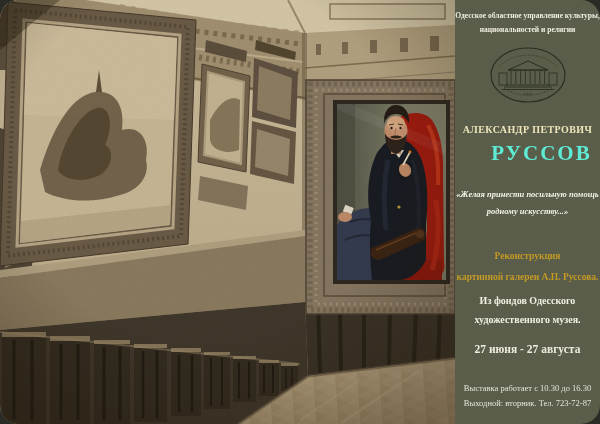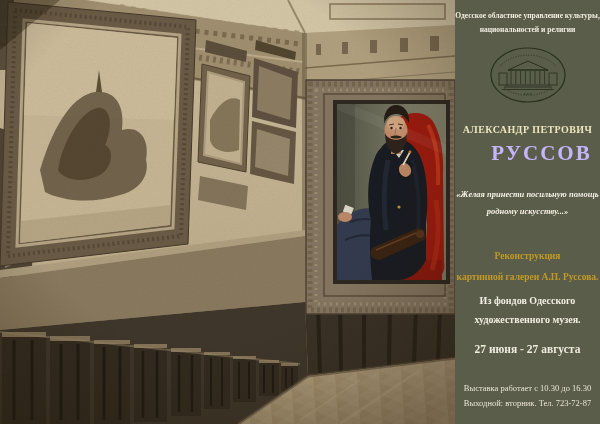--- a/index.html
+++ b/index.html
@@ -1,27 +1,27 @@
 <!DOCTYPE html>
 <html><head>
 <meta charset="utf-8">
 <style>
   html,body{margin:0;padding:0;background:#2b2b26;}
   .poster{position:relative;width:600px;height:424px;background:#595d4a;overflow:hidden;
-          font-family:"Liberation Serif",serif;}
+          font-family:"Liberation Serif",serif;border-radius:19px;}
   .photo{position:absolute;left:0;top:0;width:455px;height:424px;}
   .panel{position:absolute;left:455px;top:0;width:145px;height:424px;text-align:center;}
   .panel div{white-space:nowrap;}
   .org-header{position:absolute;top:9px;left:-10px;right:-10px;font-size:7.5px;font-weight:700;
               color:#f2efe2;line-height:14px;}
   .emblem{position:absolute;top:46px;left:50%;transform:translateX(-50%);}
   .artist-first{position:absolute;top:124px;left:-12px;right:-12px;font-size:10px;font-weight:700;
                 color:#efe6bd;letter-spacing:.4px;}
   .artist-surname{position:absolute;top:141px;left:0;right:0;font-size:21px;font-weight:700;
-                  color:#c4b5fd;letter-spacing:2px;padding-left:28px;}
+                  color:#5eead4;letter-spacing:2px;padding-left:28px;}
   .quote{position:absolute;top:186px;left:-12px;right:-12px;font-size:8.5px;font-weight:700;
          font-style:italic;color:#f5f2e6;line-height:17px;}
   .recon{position:absolute;top:246px;left:-12px;right:-12px;font-size:9.5px;font-weight:700;
          color:#c49a26;line-height:21px;}
   .fonds{position:absolute;top:291px;left:-8px;right:-8px;font-size:10px;font-weight:700;
          color:#f2efe2;line-height:19px;}
   .dates{position:absolute;top:343px;left:-8px;right:-8px;font-size:11.5px;font-weight:700;
          color:#f0ede0;}
   .schedule{position:absolute;top:381px;left:-12px;right:-12px;font-size:8.5px;color:#e9e6d8;
             line-height:15px;}

